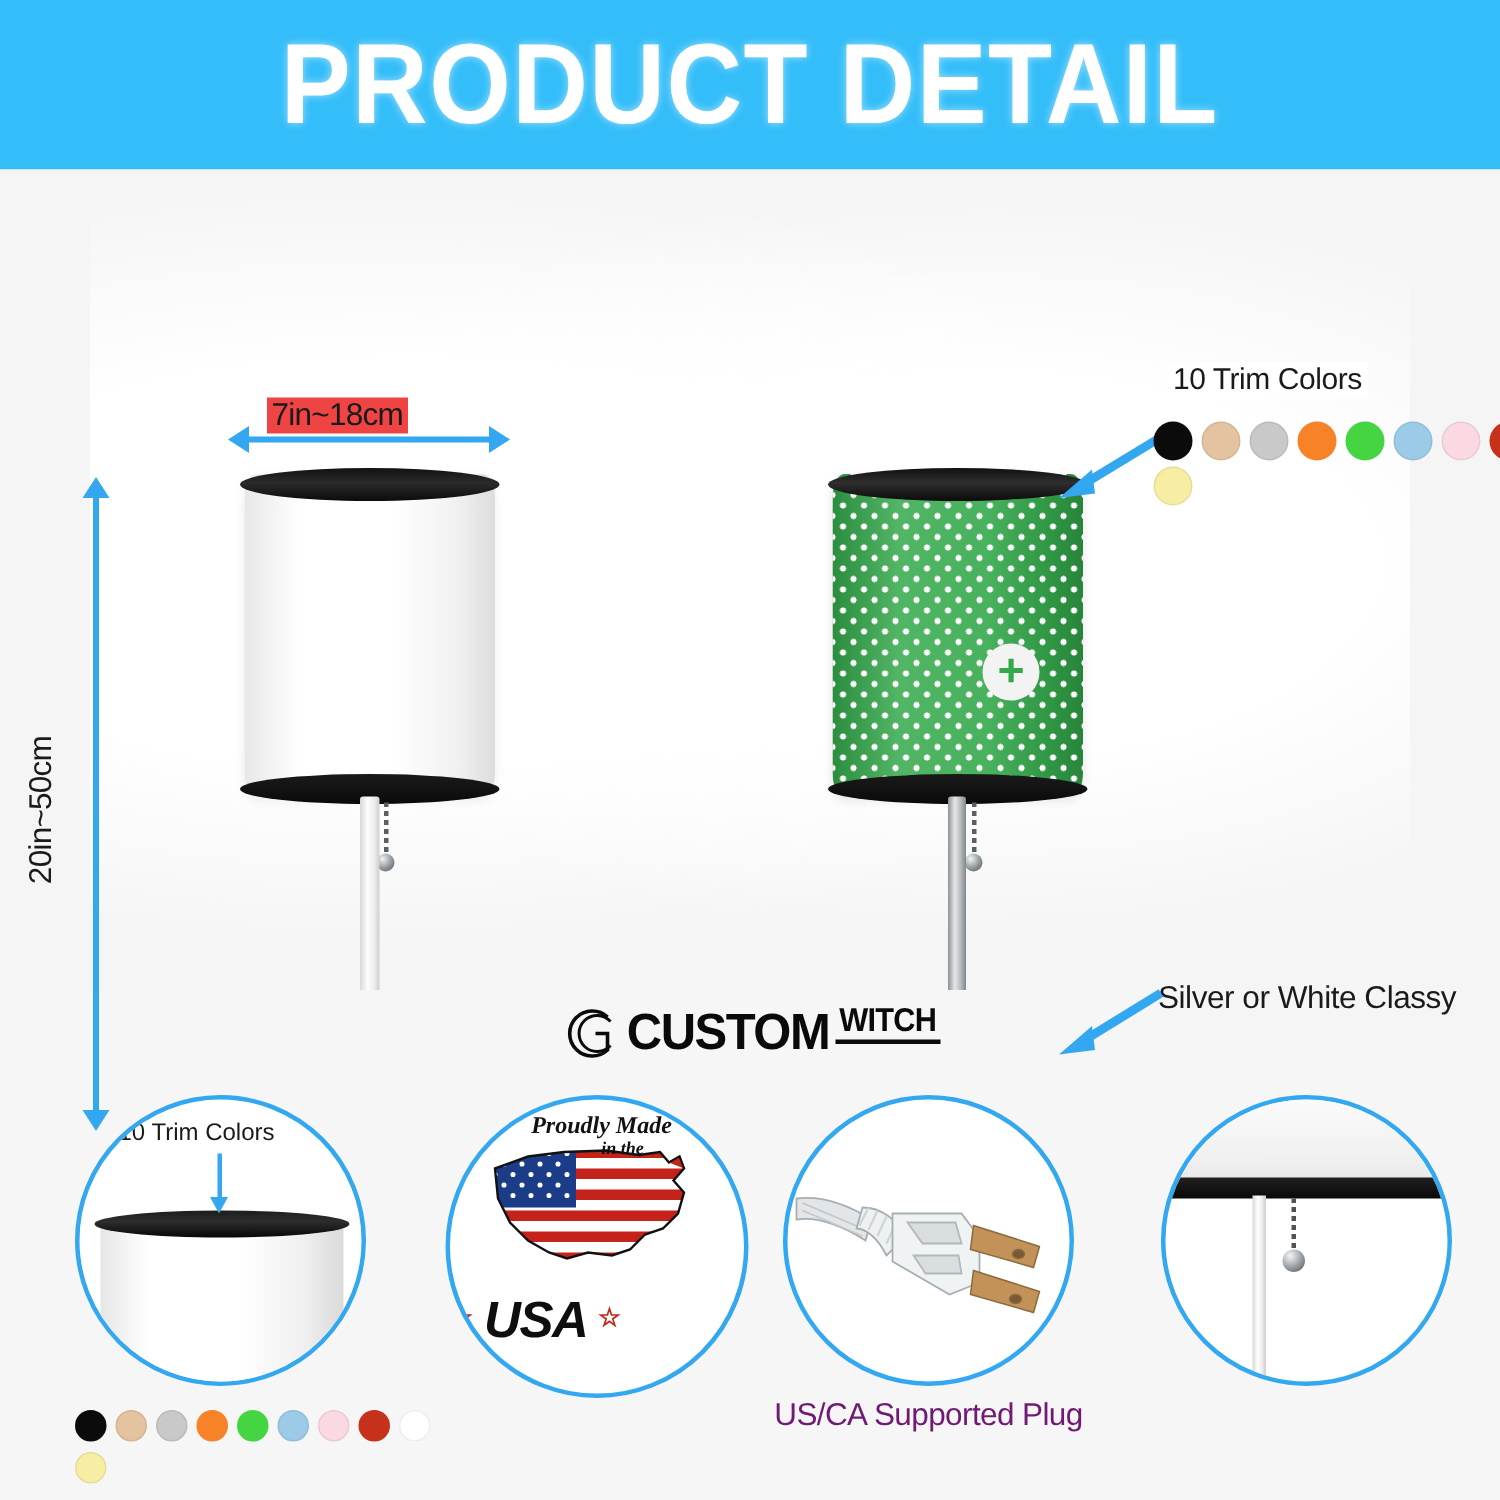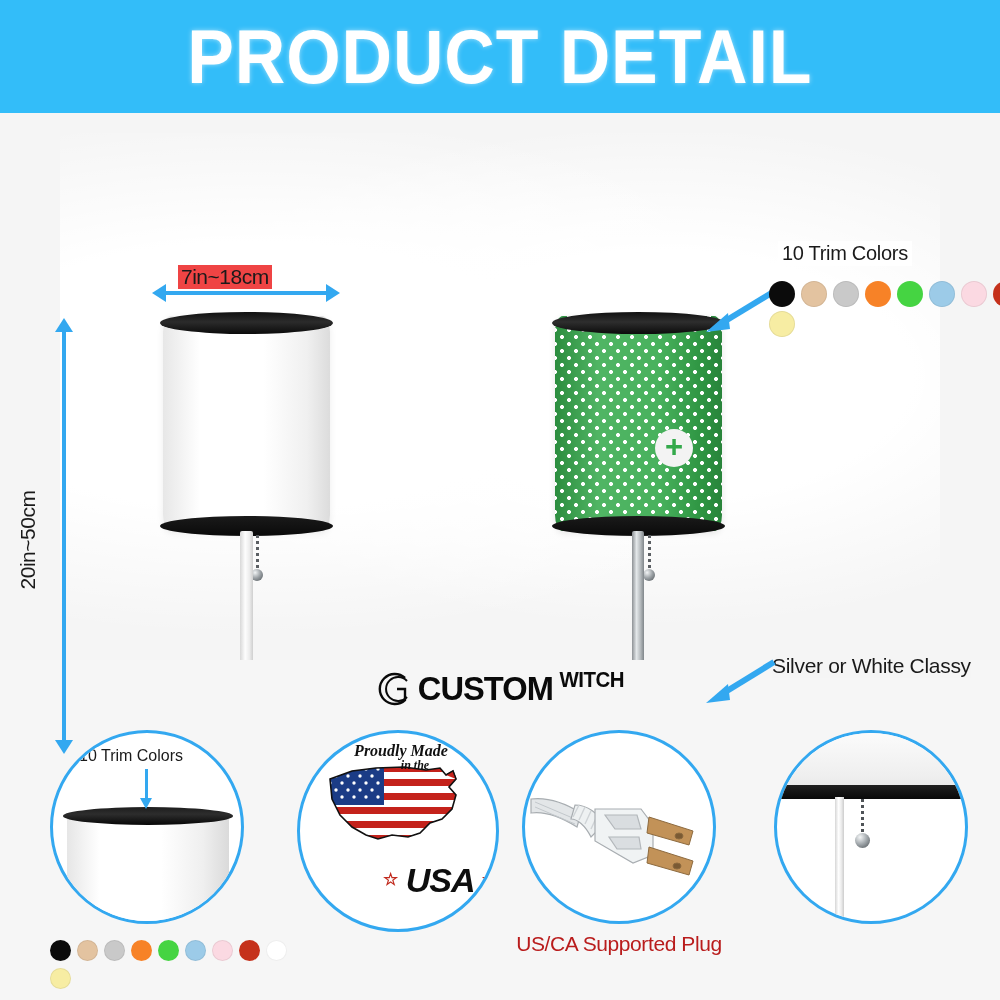--- a/index.html
+++ b/index.html
@@ -311,21 +311,21 @@
   .logo-c { margin-right: 2px; }
   .logo-custom {
     font-size: 34px;
     font-weight: bold;
     color: #0a0a0a;
     letter-spacing: -1px;
     transform: scaleX(0.96);
   }
   .logo-witch-wrap {
     display: flex;
-    flex-direction: row;
+    flex-direction: column;
     align-items: stretch;
     margin-left: 1px;
   }
   .logo-witch {
     font-size: 22px;
     font-weight: bold;
     color: #0a0a0a;
     letter-spacing: -0.5px;
     transform: scaleX(0.93);
     line-height: 22px;
@@ -360,21 +360,21 @@
     border: 3px solid #33a8f0;
     background: #ffffff;
     overflow: hidden;
     margin: 0 auto;
   }
   .f2 .circle { width: 196px; height: 196px; }
   .feature-label {
     margin-top: 8px;
     text-align: center;
     font-size: 21px;
-    color: #b91c1c;
+    color: #701a75;
     letter-spacing: -0.4px;
   }
 
   
   .c1-note {
     position: absolute;
     left: 26px; top: 14px;
     font-size: 16px;
     color: #1a1a1a;
     background: #fff;
@@ -429,21 +429,21 @@
     color: #111;
     line-height: 15px;
     z-index: 3;
   }
   .usa-title .sub { font-size: 12px; display: block; margin-left: 28px; }
   .usa-map { position: absolute; left: 22px; top: 24px; z-index: 2; }
   .usa-word {
     position: absolute;
     left: 0; top: 128px;
     width: 196px;
-    text-align: right;
+    text-align: left;
     font-size: 34px;
     font-style: italic;
     font-weight: bold;
     color: #0e0e0e;
     letter-spacing: -1px;
     z-index: 3;
   }
   .usa-star {
     color: #c12a1d;
     font-size: 17px;

